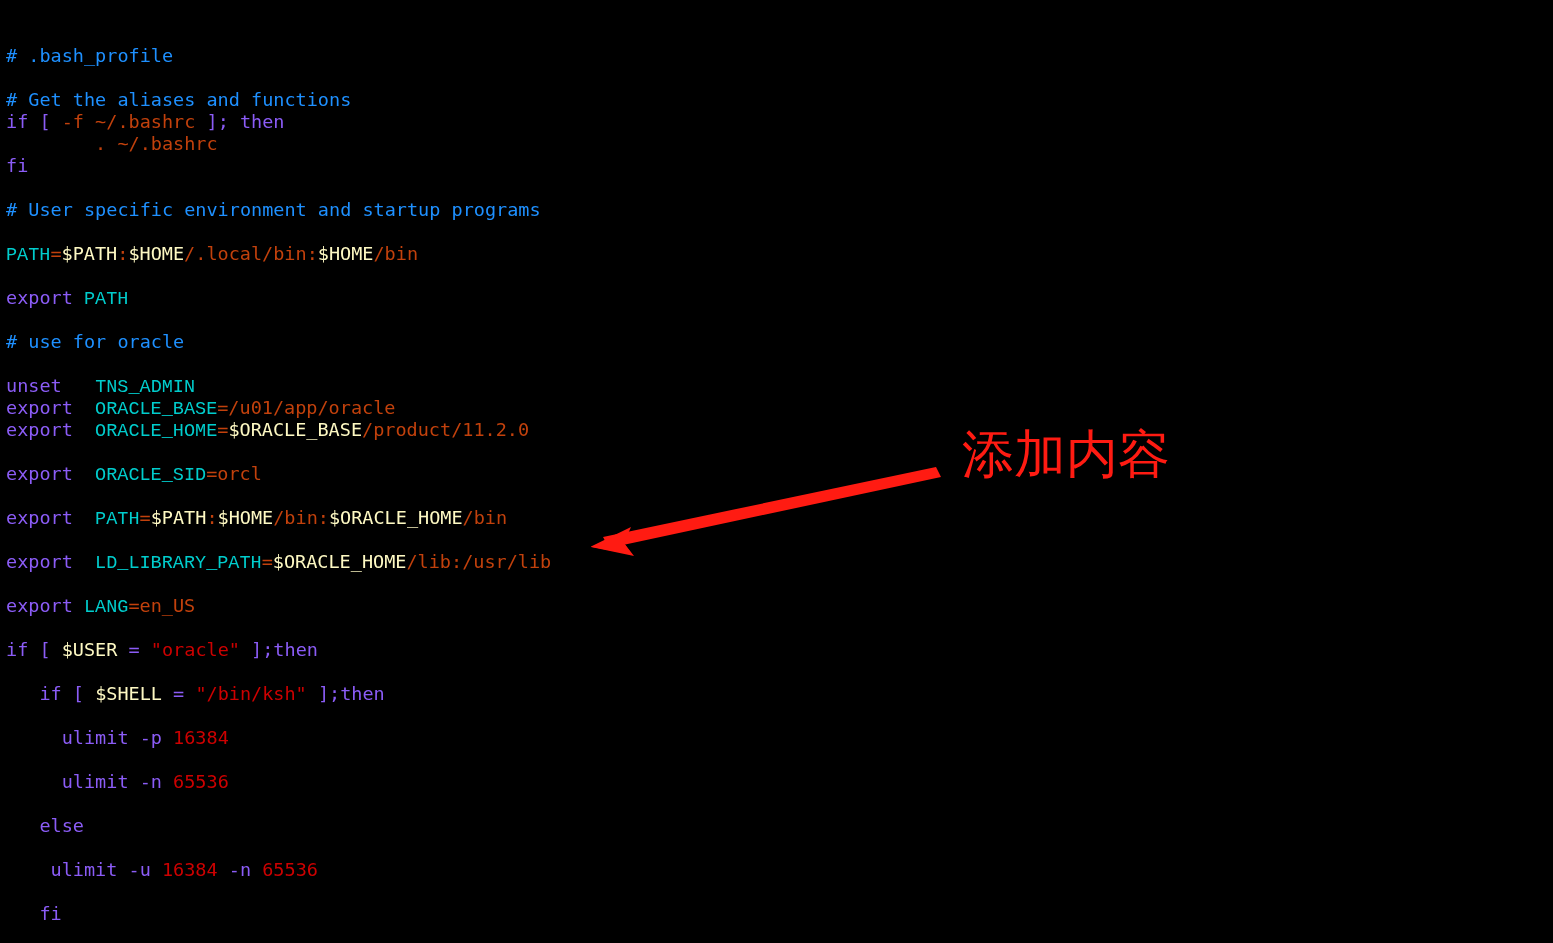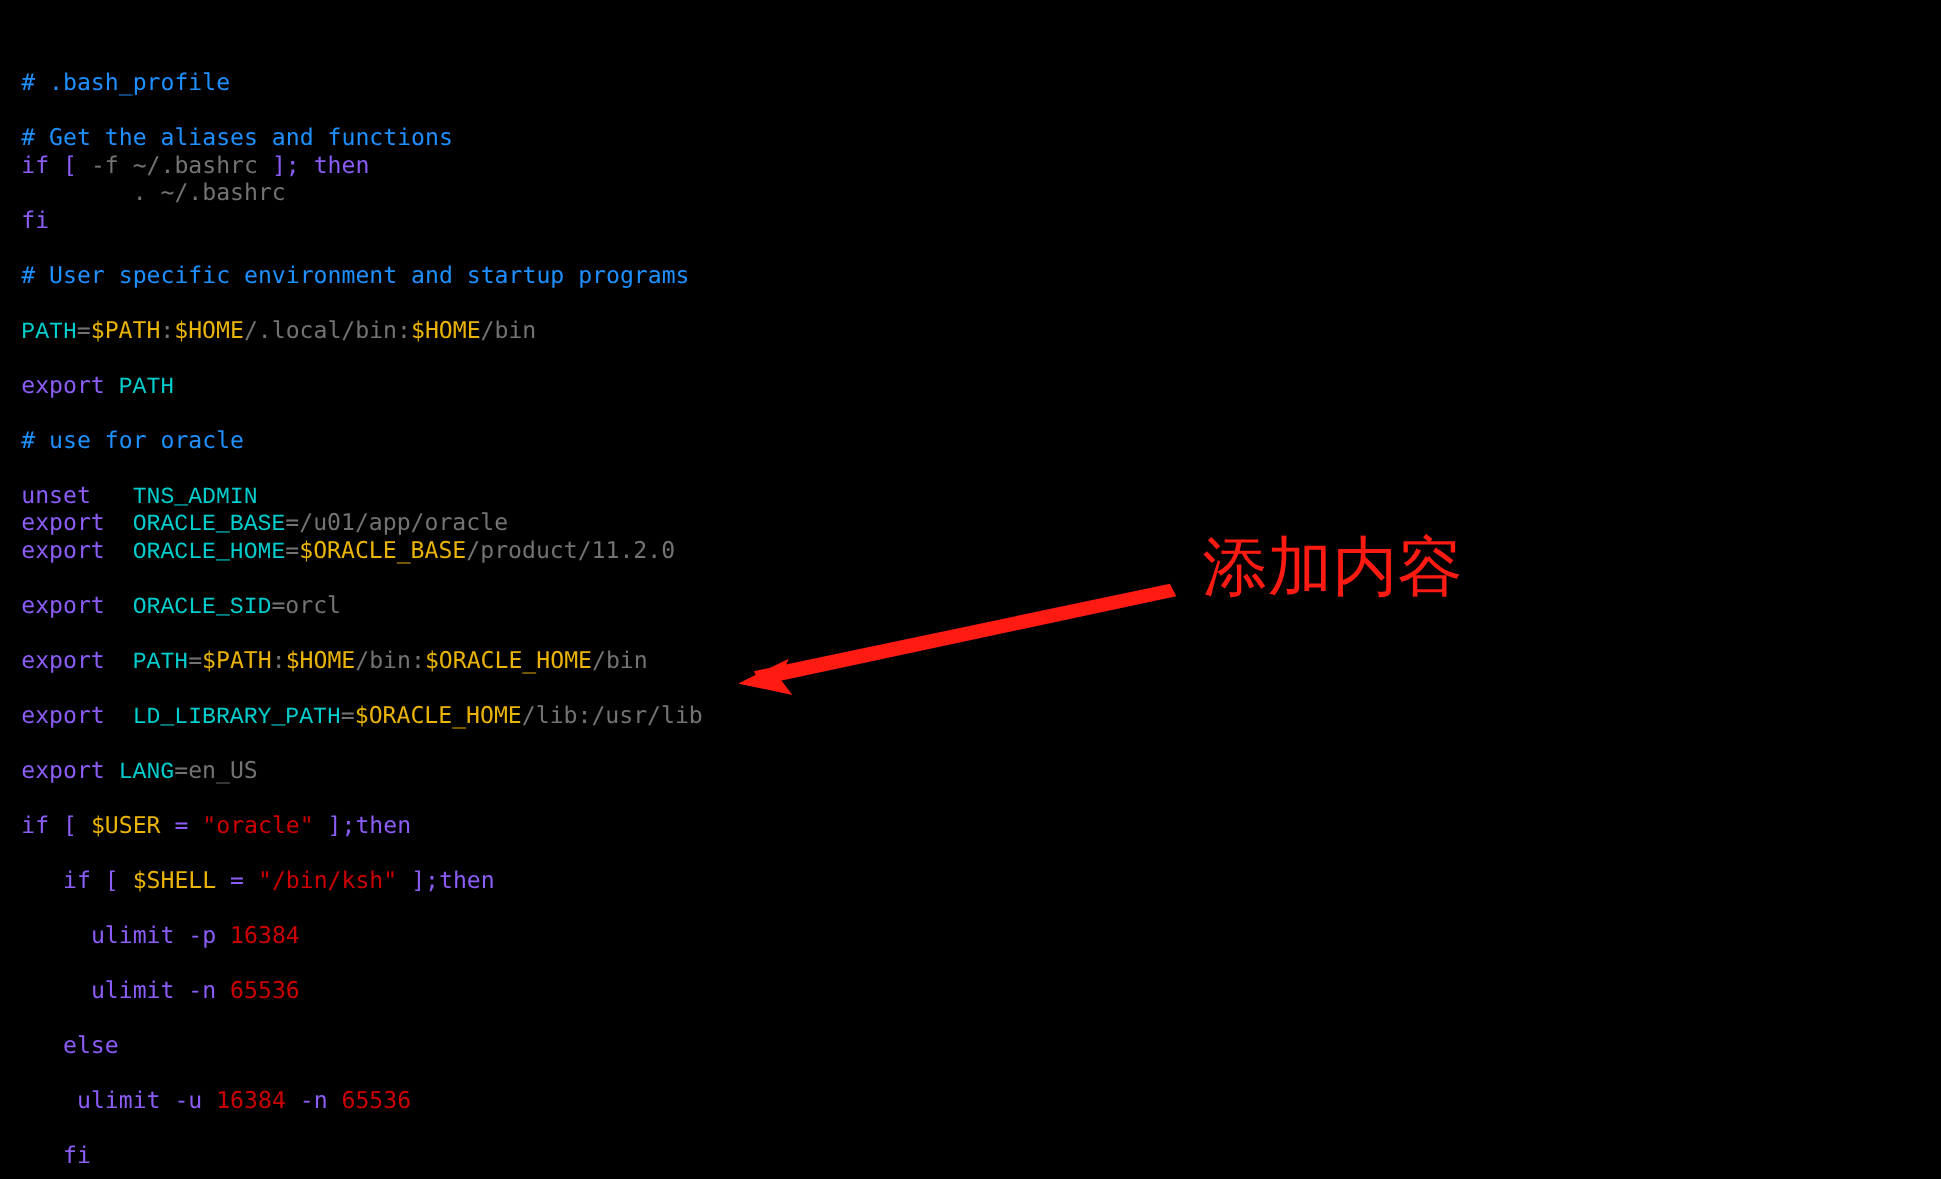--- a/index.html
+++ b/index.html
@@ -22,37 +22,37 @@
     top: 0;
     width: 1553px;
     height: 669px;
     background: #000000;
     color: #d0d0d0;
     font-family: "DejaVu Sans Mono", "Liberation Mono", monospace;
     font-size: 18.5px;
     line-height: 22px;
     letter-spacing: 0px;
     white-space: pre;
-    padding: 12px;
+    padding: 1px;
     box-sizing: border-box;
   }
 
   .line {
     height: 22px;
     white-space: pre;
     padding-left: 5px;
   }
   .line.blank { color: transparent; }
 
   
   .c-comment { color: #1e90ff; }        
   .c-keyword { color: #8b5cf6; }        
   .c-ident   { color: #00cdcd; font-family: Liberation Mono, monospace; }        
-  .c-var     { color: #eab308; }        
-  .c-plain   { color: #737373; }        
+  .c-var     { color: #fef9c3; }        
+  .c-plain   { color: #c2410c; }        
   .c-string  { color: #cd0000; }        
 
   
   #annotation-layer {
     position: absolute;
     left: 4px;
     top: 0;
     width: 1553px;
     height: 943px;
     pointer-events: none;

